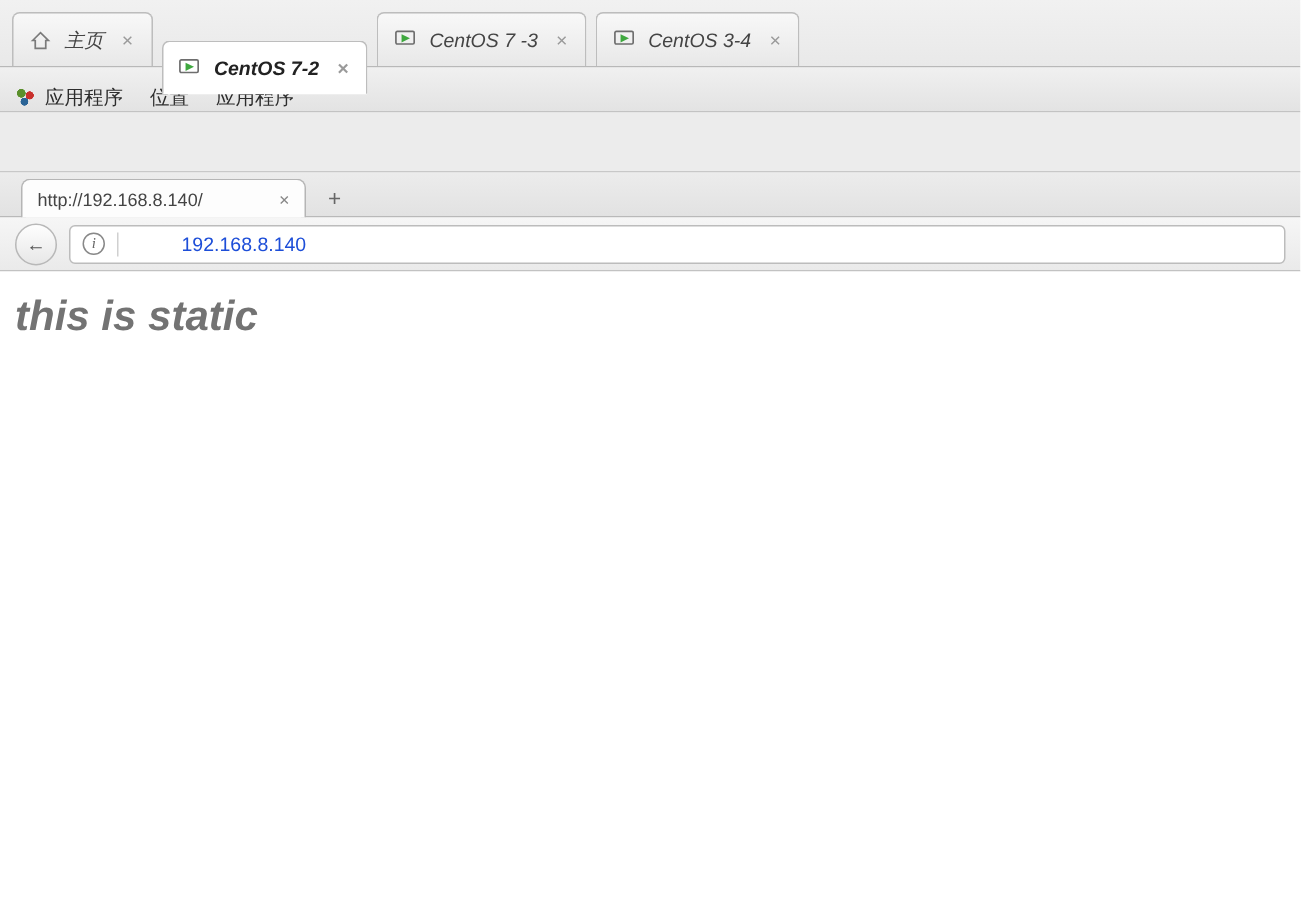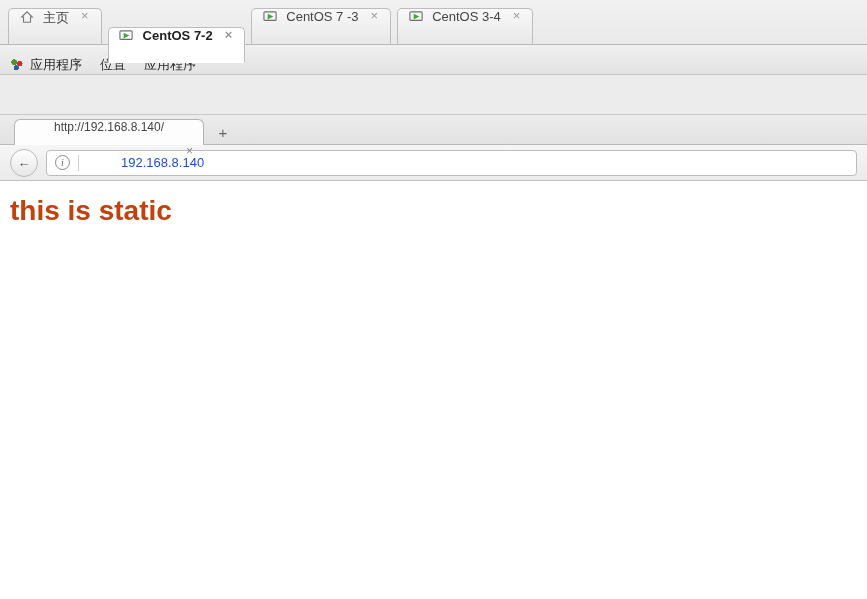--- a/index.html
+++ b/index.html
@@ -18,30 +18,32 @@
     height: 45px;
     background: linear-gradient(to bottom, #f1f1f1 0%, #e9e9e9 100%);
     border-bottom: 1px solid #b8b8b8;
     display: flex;
     align-items: flex-end;
     padding-left: 8px;
     gap: 6px;
   }
   .vm-tab {
     display: flex;
+    align-items: center;
     height: 36px;
     padding: 0 12px 0 10px;
     border: 1px solid #bdbdbd;
     border-bottom: none;
     border-top-left-radius: 5px;
     border-top-right-radius: 5px;
     background: linear-gradient(to bottom,#f8f8f8,#e8e8e8);
     cursor: default;
     gap: 8px;
     color: #444;
+    font-style: italic;
   }
   .vm-tab.active {
     background: #ffffff;
     font-weight: 700;
     color: #222;
     position: relative;
     top: 19px;
     border-bottom: 1px solid #fff;
   }
   .vm-tab .close {
@@ -98,21 +100,20 @@
     border-top-left-radius: 6px;
     border-top-right-radius: 6px;
     background: #fdfdfd;
     padding: 0 10px;
     gap: 10px;
     font-size: 12px;
     color: #444;
     min-width: 190px;
     position: relative;
     top: 1px;
-    flex-direction: column;
   }
   .ff-tab .close {
     font-size: 12px;
     color: #888;
     margin-left: auto;
   }
   .ff-newtab {
     width: 26px; height: 24px;
     display: flex; align-items: center; justify-content: center;
     color: #666;
@@ -166,21 +167,22 @@
 
   
   .page {
     background: #ffffff;
     padding: 14px 10px;
   }
   .page h2 {
     font-family: Arial, "Helvetica Neue", sans-serif;
     font-weight: 700;
     font-size: 28px;
-    color: #c2410c;
+    color: #737373;
+    font-style: italic;
   }
 </style>
 </head>
 <body>
 
 <div class="vm-tabbar">
 
   <div class="vm-tab">
     <span class="icon">
       <svg viewBox="0 0 16 16" width="14" height="14">

